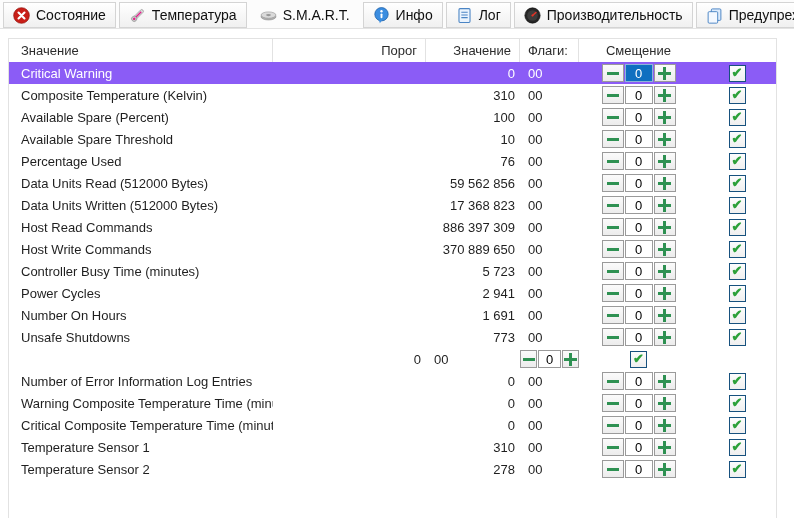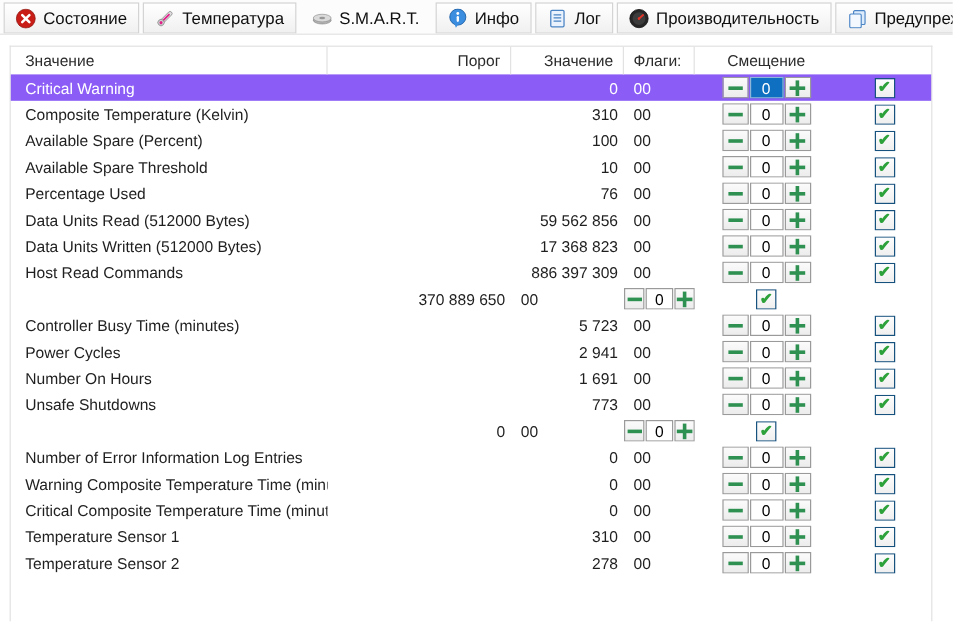--- a/index.html
+++ b/index.html
@@ -286,20 +286,21 @@
             <span class="plus"></span>
           </span>
         </div>
         <div class="cell en">
           <span class="checkbox">
             <span class="check">✔</span>
           </span>
         </div>
       </div>
       <div class="row">
+        <div class="cell attr">Host Write Commands</div>
         <div class="cell th"></div>
         <div class="cell val">370 889 650</div>
         <div class="cell flags">00</div>
         <div class="cell offset">
           <span class="spin-btn">
             <span class="minus"></span>
           </span>
           <span class="spin-val">0</span>
           <span class="spin-btn">
             <span class="plus"></span>

